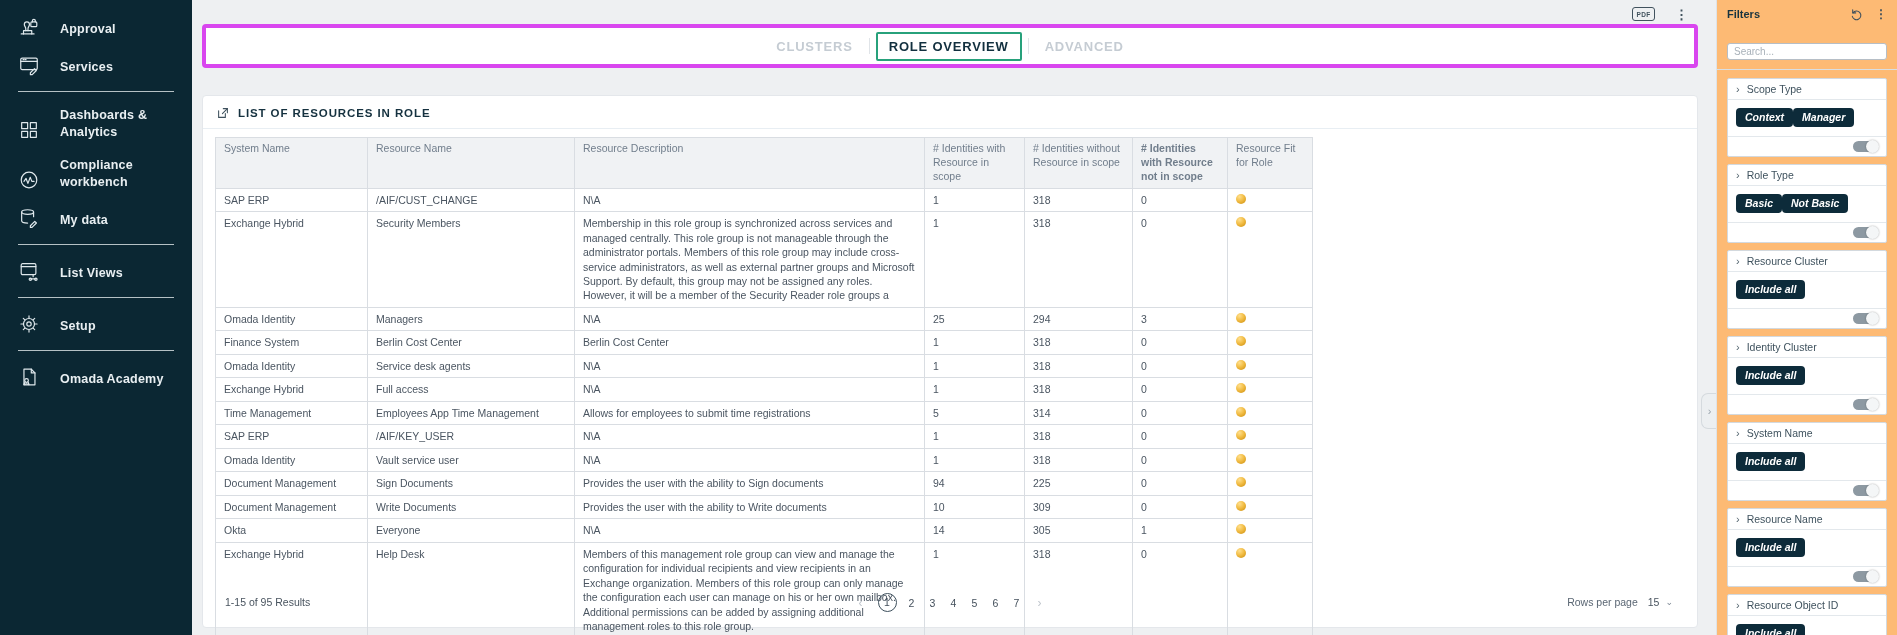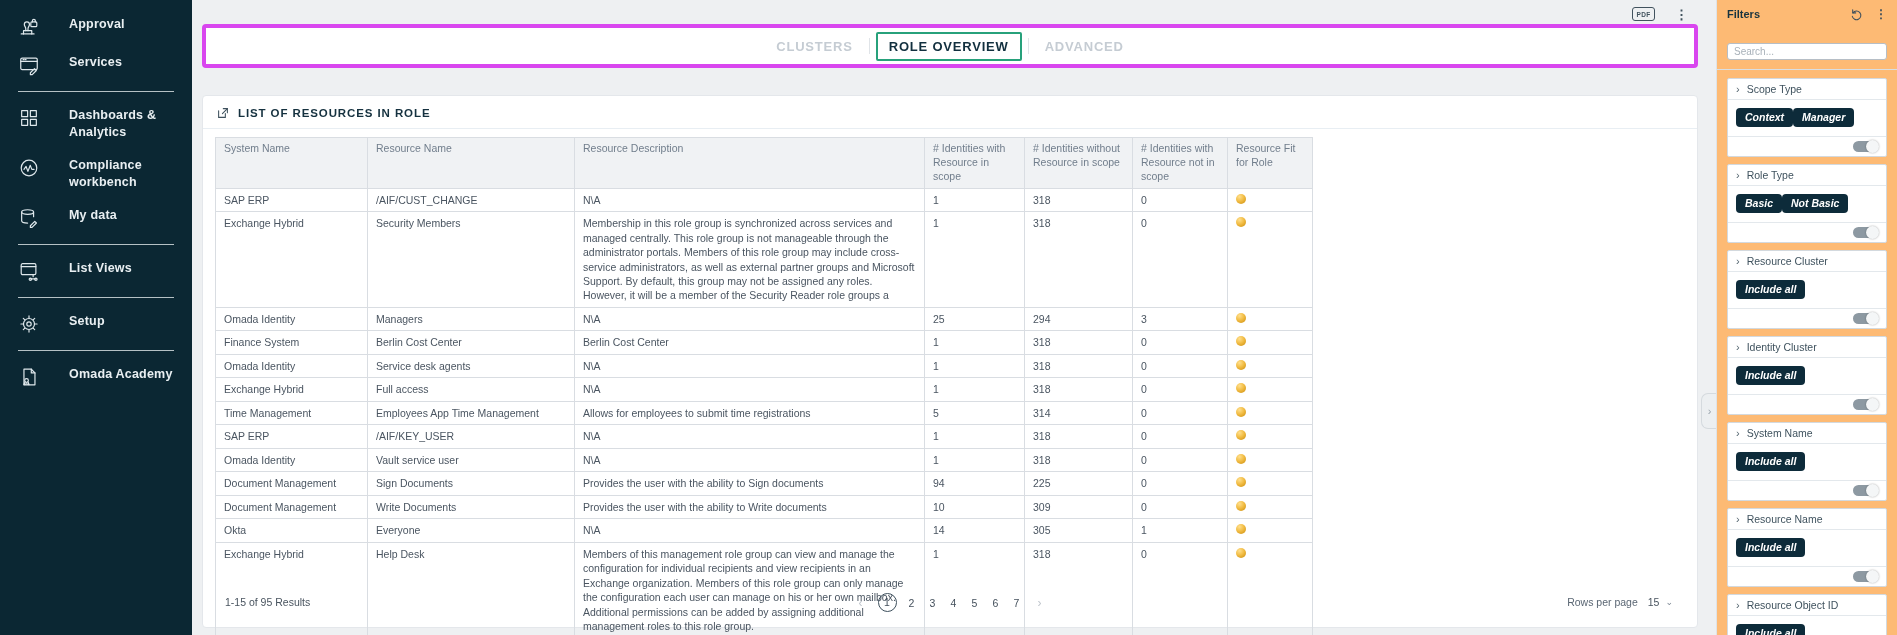--- a/index.html
+++ b/index.html
@@ -3,21 +3,21 @@
 <meta charset="utf-8">
 <style>
   html,body{margin:0;padding:0;}
   body{width:1897px;height:635px;overflow:hidden;background:#eef0f2;
        font-family:"Liberation Sans", sans-serif;-webkit-font-smoothing:antialiased;}
   #app{position:relative;width:1897px;height:635px;}
 
   
   .sidebar{position:absolute;left:0;top:0;width:192px;height:635px;background:#0b2733;
            box-sizing:border-box;padding-top:8px;}
-  .side-item{display:flex;align-items:flex-start;gap:29px;padding:8px 12px 8px 18px;cursor:pointer;}
+  .side-item{display:flex;align-items:flex-end;gap:20px;padding:8px 12px 8px 18px;cursor:pointer;}
   .side-item .s-icon{width:22px;height:22px;flex:0 0 22px;color:#dfe8ec;display:flex;align-items:center;}
   .side-item .s-label{color:#e9eff2;font-size:12.5px;font-weight:bold;line-height:1.35;letter-spacing:.2px;}
   .side-divider{border-top:1px solid rgba(240,245,247,.75);margin:7px 18px;}
 
   
   .main{position:absolute;left:202px;top:0;width:1496px;height:635px;}
   .top-icons{position:absolute;right:10px;top:7px;display:flex;align-items:center;gap:20px;color:#41525e;}
   .pdf-badge{border:1.4px solid #41525e;border-radius:3px;font-size:6.5px;font-weight:bold;
              padding:2.5px 3.5px;letter-spacing:.3px;cursor:pointer;}
   .kebab{font-size:13px;font-weight:bold;cursor:pointer;line-height:1;}
@@ -216,21 +216,21 @@
       </div>
 
       <table class="grid">
         <thead id="grid-head">
             <tr>
               <th style="width: 152px;">System Name</th>
               <th style="width: 207px;">Resource Name</th>
               <th style="width: 350px;">Resource Description</th>
               <th style="width: 100px;"># Identities with Resource in scope</th>
               <th style="width: 108px;"># Identities without Resource in scope</th>
-              <th style="width: 95px;"># Identities with Resource not in scope</th>
+              <th style="width: 95px; font-weight: bold;"># Identities with Resource not in scope</th>
               <th style="width: 85px;">Resource Fit for Role</th>
             </tr>
           </thead>
         <tbody id="grid-body">
             <tr>
               <td>SAP ERP</td>
               <td>/AIF/CUST_CHANGE</td>
               <td>N\A</td>
               <td class="num">1</td>
               <td class="num">318</td>

